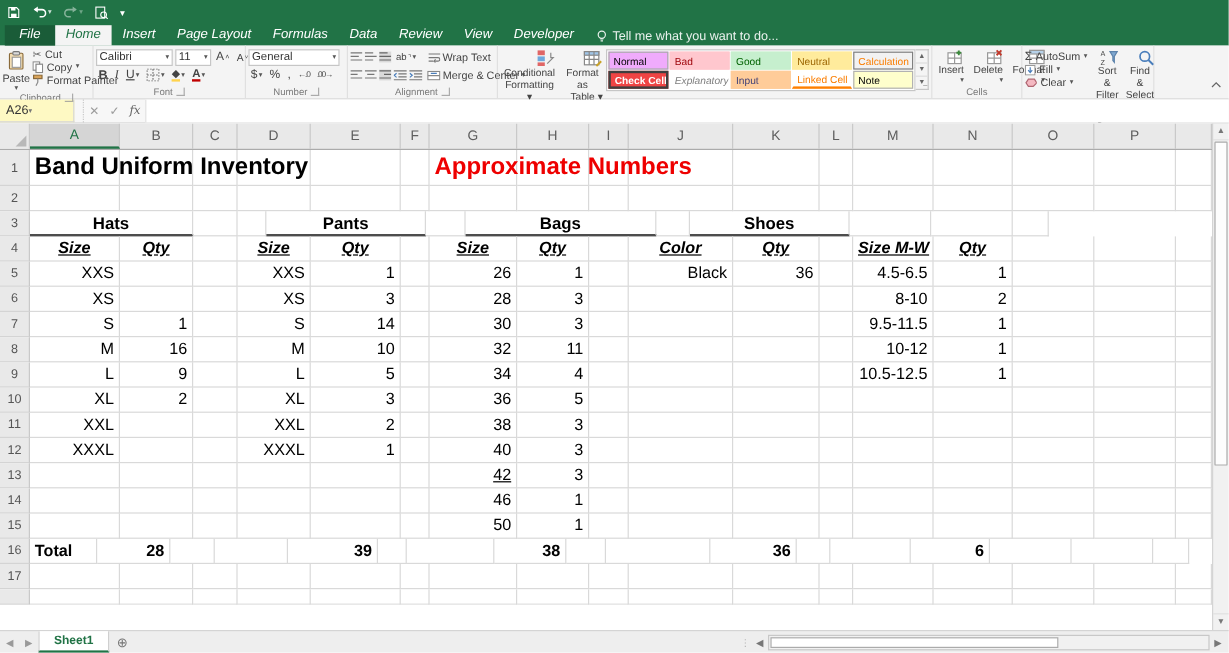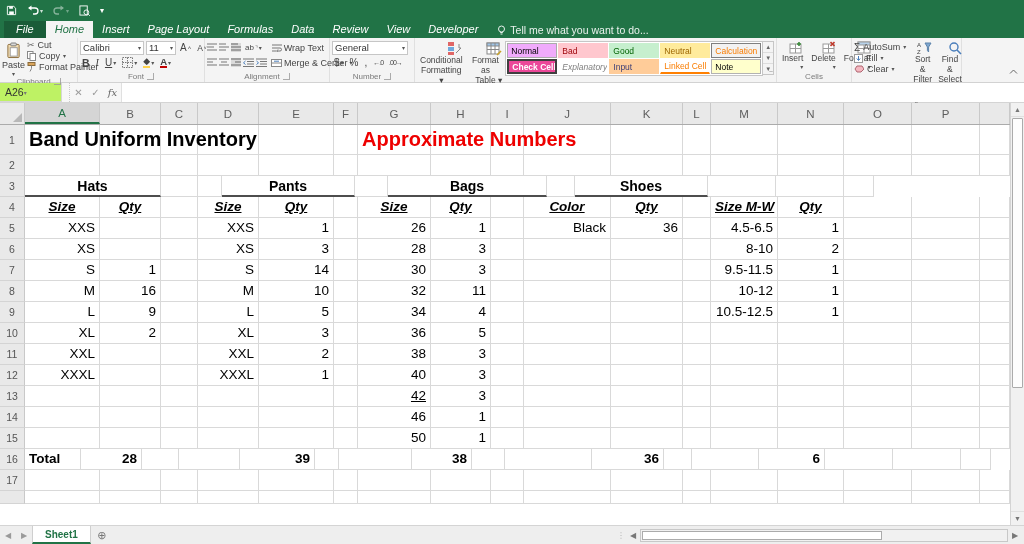--- a/index.html
+++ b/index.html
@@ -46,21 +46,21 @@
   .gal-strip { width:12px; display:flex; flex-direction:column; border:1px solid #c6c6c6; border-left:none; margin-top:1px; background:#f4f4f4; }
   .gal-strip span { flex:1; font-size:6px; color:#666; text-align:center; line-height:10px; border-bottom:1px solid #ddd; }
 
   .cells-grp .gbody { gap:2px; }
   .edit-col { display:flex; flex-direction:column; gap:1px; padding-top:2px; }
 
   .collapse { margin-left:auto; align-self:flex-end; padding:0 6px 2px; color:#666; }
 
   
   .fbar { height:20px; background:#f7f7f7; border-bottom:1px solid #d4d4d4; display:flex; align-items:stretch; }
-  .namebox { width:62px; background:#bef264; border:1px solid #d6d6d6; border-top:none; border-left:none; font-size:10.5px; color:#333; display:flex; align-items:center; padding-left:5px; }
+  .namebox { width:62px; background:#fef9c3; border:1px solid #d6d6d6; border-top:none; border-left:none; font-size:10.5px; color:#333; display:flex; align-items:center; padding-left:5px; }
   .nb-dd { font-size:6px; color:#777; padding-right:3px; }
   .fb-sep { width:8px; border-right:1px dotted #c9c9c9; }
   .fb-btn { width:17px; display:flex; align-items:center; justify-content:center; font-size:10px; color:#9b9b9b; }
   .fb-btn.fx { font-family:"DejaVu Serif", serif; font-style:italic; color:#666; }
   .fb-input { flex:1; background:#fff; border-left:1px solid #e0e0e0; }
 
   
   .content-row { display:flex; height:422px; }
   .grid-main { width:1010px; overflow:hidden; background:#fff; }
   .col-headers { height:22px; display:flex; background:#e9e9e9; border-bottom:1px solid #ababab; }
@@ -234,20 +234,45 @@
             <span class="dd">▾</span>
           </span>
       </div>
     </div>
     <div class="glabel">
         <span>Font</span>
         <span class="launch"></span>
       </div>
   </div>
 
+  <div class="group num-grp" style="width:85px">
+    <div class="gbody" style="flex-direction:column;">
+      <div class="row">
+        <div class="combo" style="width:76px">
+            <span>General</span>
+            <span class="dd">▾</span>
+          </div>
+      </div>
+      <div class="row">
+        <span class="fmt-btn">
+            <span>$</span>
+            <span class="dd">▾</span>
+          </span>
+        <span class="fmt-btn">%</span>
+        <span class="fmt-btn">,</span>
+        <span class="fmt-btn" style="font-size:7px;letter-spacing:-1px;">←.0</span>
+        <span class="fmt-btn" style="font-size:7px;letter-spacing:-1px;">.00→</span>
+      </div>
+    </div>
+    <div class="glabel">
+        <span>Number</span>
+        <span class="launch"></span>
+      </div>
+  </div>
+
   <div class="group align-grp" style="width:125px">
     <div class="gbody" style="flex-direction:column;">
       <div class="row">
         <svg class="icon-svg" width="10" height="9" viewBox="0 0 10 9">
             <path d="M0 1h10 M0 4h7 M0 7h10" stroke="#777"></path>
           </svg>
         <svg class="icon-svg" width="10" height="9" viewBox="0 0 10 9">
             <path d="M0 1h7 M0 4h10 M0 7h7" stroke="#777"></path>
           </svg>
         <svg class="icon-svg" width="10" height="9" viewBox="0 0 10 9" style="background:#dadada;">
@@ -290,45 +315,20 @@
             <span class="dd">▾</span>
         </span>
       </div>
     </div>
     <div class="glabel">
         <span>Alignment</span>
         <span class="launch"></span>
       </div>
   </div>
 
-  <div class="group num-grp" style="width:85px">
-    <div class="gbody" style="flex-direction:column;">
-      <div class="row">
-        <div class="combo" style="width:76px">
-            <span>General</span>
-            <span class="dd">▾</span>
-          </div>
-      </div>
-      <div class="row">
-        <span class="fmt-btn">
-            <span>$</span>
-            <span class="dd">▾</span>
-          </span>
-        <span class="fmt-btn">%</span>
-        <span class="fmt-btn">,</span>
-        <span class="fmt-btn" style="font-size:7px;letter-spacing:-1px;">←.0</span>
-        <span class="fmt-btn" style="font-size:7px;letter-spacing:-1px;">.00→</span>
-      </div>
-    </div>
-    <div class="glabel">
-        <span>Number</span>
-        <span class="launch"></span>
-      </div>
-  </div>
-
   <div class="group" style="width:362px">
     <div class="gbody">
       <div class="big-btn">
         <svg class="icon-svg" width="16" height="15" viewBox="0 0 16 15">
             <rect x="1" y="1" width="6" height="4" fill="#e06666"></rect>
             <rect x="1" y="6" width="6" height="4" fill="#6fa8dc"></rect>
             <rect x="1" y="11" width="6" height="3" fill="#e06666"></rect>
             <path d="M9 12 l5 -5 l-2 0 l0 -4" fill="none" stroke="#888"></path>
           </svg>
         <span>Conditional</span>
@@ -343,21 +343,21 @@
           </svg>
         <span>Format as</span>
           <span>Table ▾</span>
       </div>
       <div id="styles-gallery" class="gallery">
           <div class="chip" style="background: #f0abfc; color: rgb(0, 0, 0); border: 1px solid rgb(171, 171, 171);">Normal</div>
           <div class="chip" style="background: rgb(255, 199, 206); color: rgb(156, 0, 6); border: 1px solid rgb(255, 199, 206);">Bad</div>
           <div class="chip" style="background: rgb(198, 239, 206); color: rgb(0, 97, 0); border: 1px solid rgb(198, 239, 206);">Good</div>
           <div class="chip" style="background: rgb(255, 235, 156); color: rgb(156, 101, 0); border: 1px solid rgb(255, 235, 156);">Neutral</div>
           <div class="chip" style="background: rgb(242, 242, 242); color: rgb(250, 125, 0); border: 1px solid rgb(127, 127, 127);">Calculation</div>
-          <div class="chip" style="background: #ec4899; color: rgb(255, 255, 255); border: 2px solid rgb(63, 63, 63); font-weight: 700;">Check Cell</div>
+          <div class="chip" style="background: #ef4444; color: rgb(255, 255, 255); border: 2px solid rgb(63, 63, 63); font-weight: 700;">Check Cell</div>
           <div class="chip" style="background: rgb(255, 255, 255); color: rgb(127, 127, 127); border: 1px solid rgb(255, 255, 255); font-style: italic;">Explanatory ...</div>
           <div class="chip" style="background: rgb(255, 204, 153); color: rgb(63, 63, 118); border: 1px solid rgb(255, 204, 153);">Input</div>
           <div class="chip" style="background: rgb(255, 255, 255); color: rgb(250, 125, 0); border-width: 1px 1px 2px; border-style: solid; border-color: rgb(255, 255, 255) rgb(255, 255, 255) rgb(255, 128, 1); border-image: initial;">Linked Cell</div>
           <div class="chip" style="background: rgb(255, 255, 204); color: rgb(0, 0, 0); border: 1px solid rgb(178, 178, 178);">Note</div>
         </div>
       <div class="gal-strip">
         <span>▲</span>
         <span>▼</span>
         <span style="border-bottom:none;">▼̲</span>
       </div>

